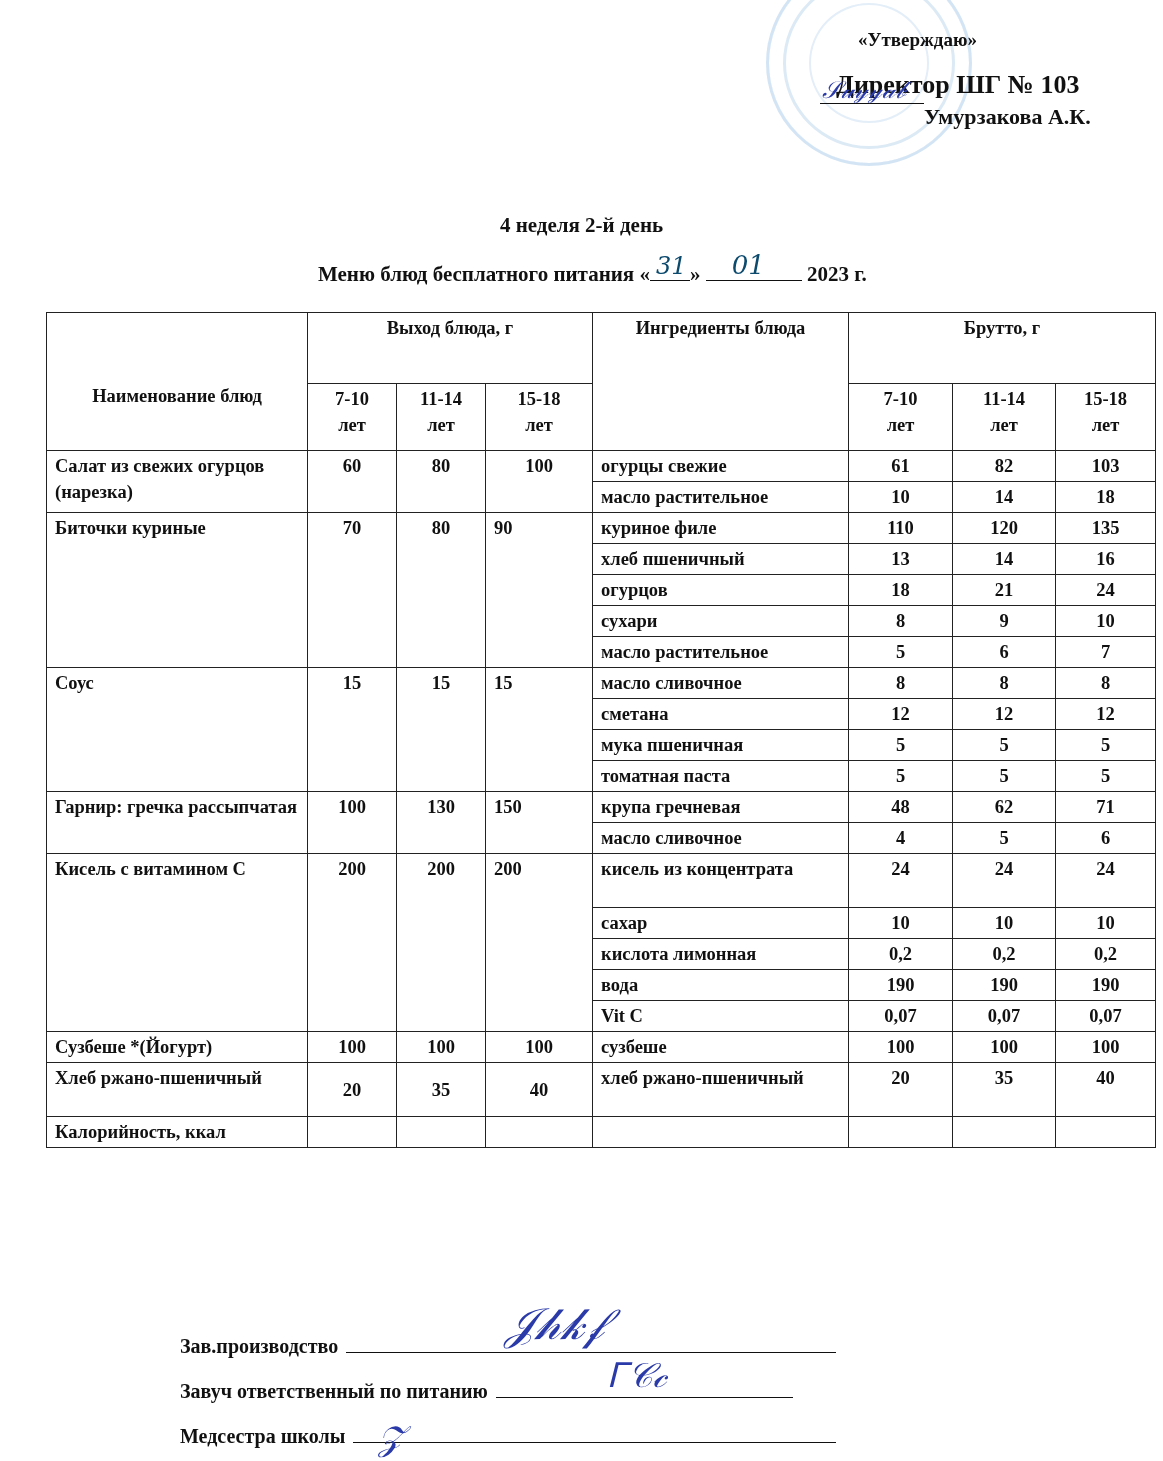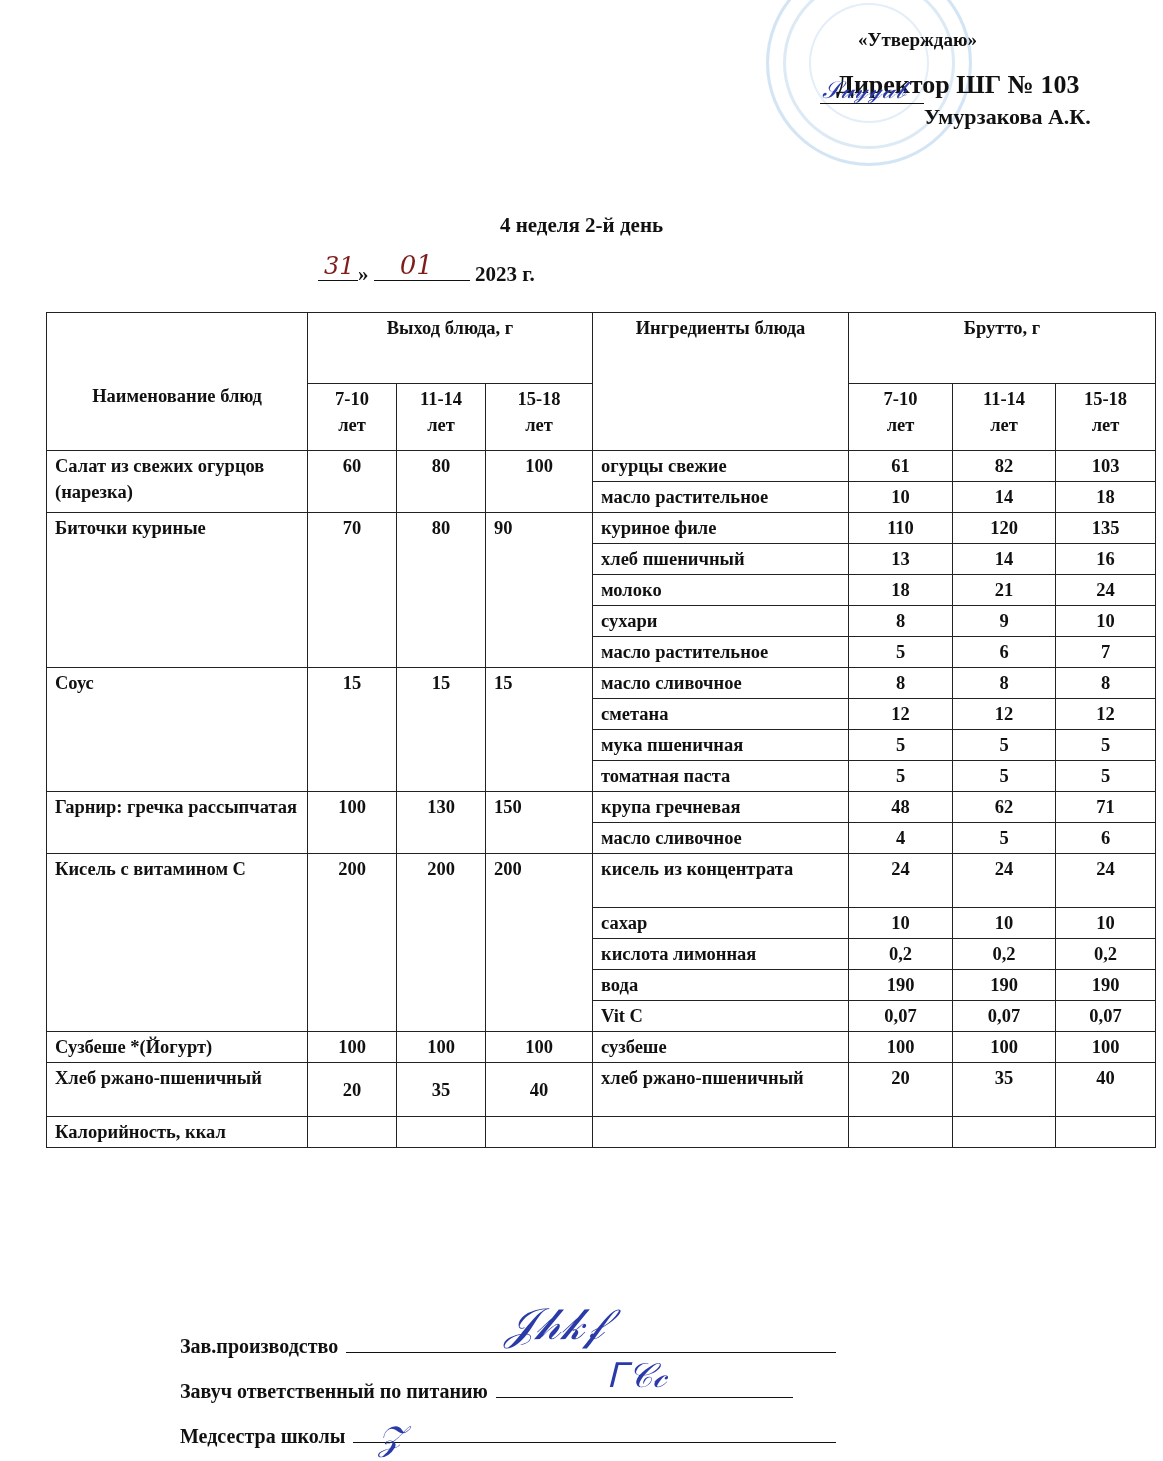--- a/index.html
+++ b/index.html
@@ -10,21 +10,21 @@
            border:3px solid #cfe2f3; box-shadow: inset 0 0 0 14px #fff, inset 0 0 0 17px #d9e8f5, inset 0 0 0 40px #fff, inset 0 0 0 42px #e1edf8;
            opacity:0.9; }
   .approve { left:858px; top:5px; font-size:19px; }
   .director { left:836px; top:46px; font-size:26px; }
   .directorname { left:924px; top:80px; font-size:22px; }
   .sigline { position:absolute; left:820px; top:103px; width:104px; border-bottom:1.5px solid #111; }
   .sig { position:absolute; color:#2a3aa8; font-family:"DejaVu Serif", serif; font-style:italic; font-weight:normal; }
   .week { left:0; width:1163px; text-align:center; top:189px; font-size:21px; }
   .menutitle { left:318px; top:236px; font-size:21px; white-space:nowrap; }
   .blank { display:inline-block; border-bottom:1.5px solid #111; position:relative; height:20px; vertical-align:baseline; }
-  .hand { position:absolute; color:#7f1d1d; font-style:italic; font-weight:normal; font-family:"DejaVu Serif", serif; }
+  .hand { position:absolute; color:#0c4a6e; font-style:italic; font-weight:normal; font-family:"DejaVu Serif", serif; }
   table.menu { position:absolute; left:46px; top:312px; border-collapse:collapse; table-layout:fixed; font-size:18.5px; }
   table.menu td, table.menu th { border:1.5px solid #222; padding:2px 8px; vertical-align:top; line-height:26px; }
   table.menu th { font-weight:bold; }
   .c { text-align:center; }
   .l { text-align:left; }
   .hv { vertical-align:middle !important; }
   .sign-row { position:absolute; left:140px; font-size:20px; white-space:nowrap;margin-left:40px; }
   .line { display:inline-block; border-bottom:1.5px solid #111; vertical-align:baseline; height:16px; }
 </style>
 </head>
@@ -32,21 +32,21 @@
 
 <div class="stamp"></div>
 <div class="abs approve">«Утверждаю»</div>
 <div class="abs director">Директор ШГ № 103</div>
 <div class="sigline"></div>
 <div class="sig" style="left:822px;top:76px;font-size:24px;">𝒮𝓊𝓎𝓎𝒶𝒷</div>
 <div class="abs directorname">Умурзакова А.К.</div>
 
 <div class="abs week">4 неделя 2-й день</div>
 <div class="abs menutitle">
-  <span class="blank" style="width:40px;"><span class="hand" style="left:6px;top:-8px;font-size:24px;">31</span></span><span>»</span>&nbsp;<span class="blank" style="width:96px;"><span class="hand" style="left:26px;top:-10px;font-size:26px;">01</span></span>&nbsp;<span>2023 г.</span>
+  <span>Меню блюд бесплатного питания «</span><span class="blank" style="width:40px;"><span class="hand" style="left:6px;top:-8px;font-size:24px;">31</span></span><span>»</span>&nbsp;<span class="blank" style="width:96px;"><span class="hand" style="left:26px;top:-10px;font-size:26px;">01</span></span>&nbsp;<span>2023 г.</span>
 </div>
 
 <table class="menu">
   <colgroup>
     <col style="width:261px">
       <col style="width:89px">
       <col style="width:89px">
       <col style="width:107px">
     <col style="width:256px">
       <col style="width:104px">
@@ -114,21 +114,21 @@
         <td class="c">120</td>
         <td class="c">135</td>
       </tr>
       <tr style="height: 30px; padding-left: 8px;">
         <td class="l">хлеб пшеничный</td>
         <td class="c">13</td>
         <td class="c">14</td>
         <td class="c">16</td>
       </tr>
       <tr style="height: 30px;">
-        <td class="l">молоко</td>
+        <td class="l">огурцов</td>
         <td class="c">18</td>
         <td class="c">21</td>
         <td class="c">24</td>
       </tr>
       <tr style="height: 30px;">
         <td class="l">сухари</td>
         <td class="c">8</td>
         <td class="c">9</td>
         <td class="c">10</td>
       </tr>

